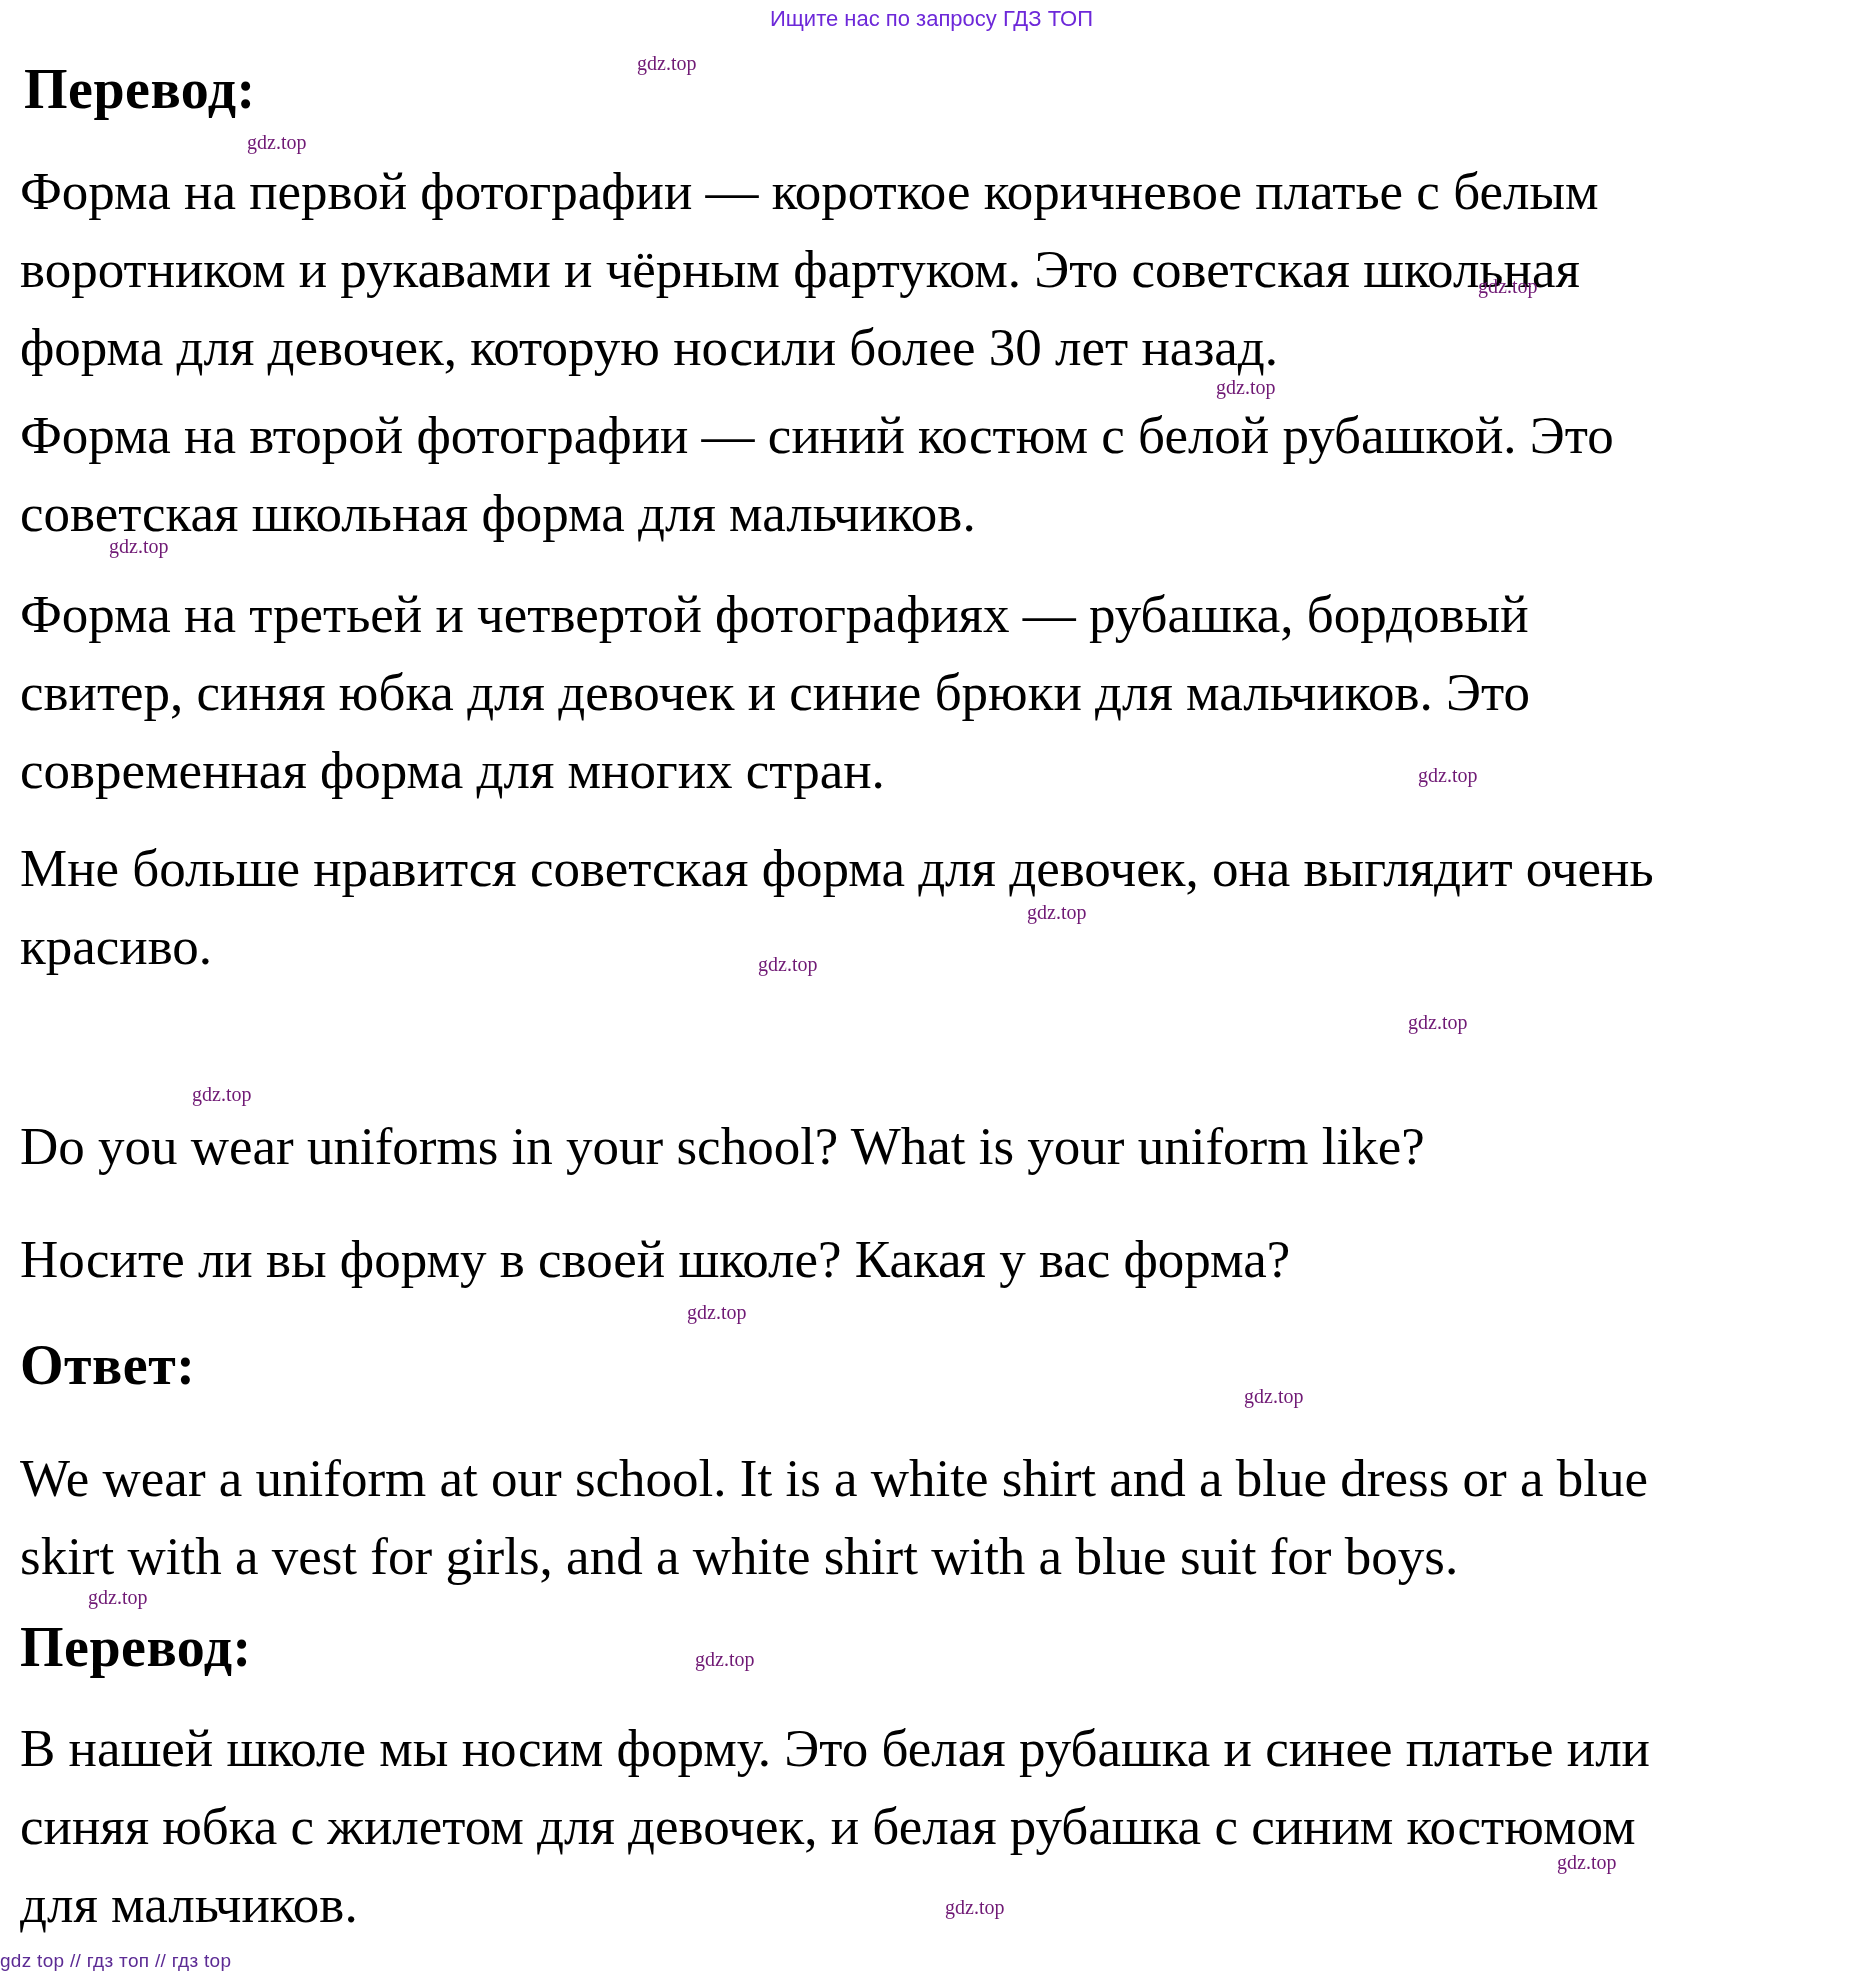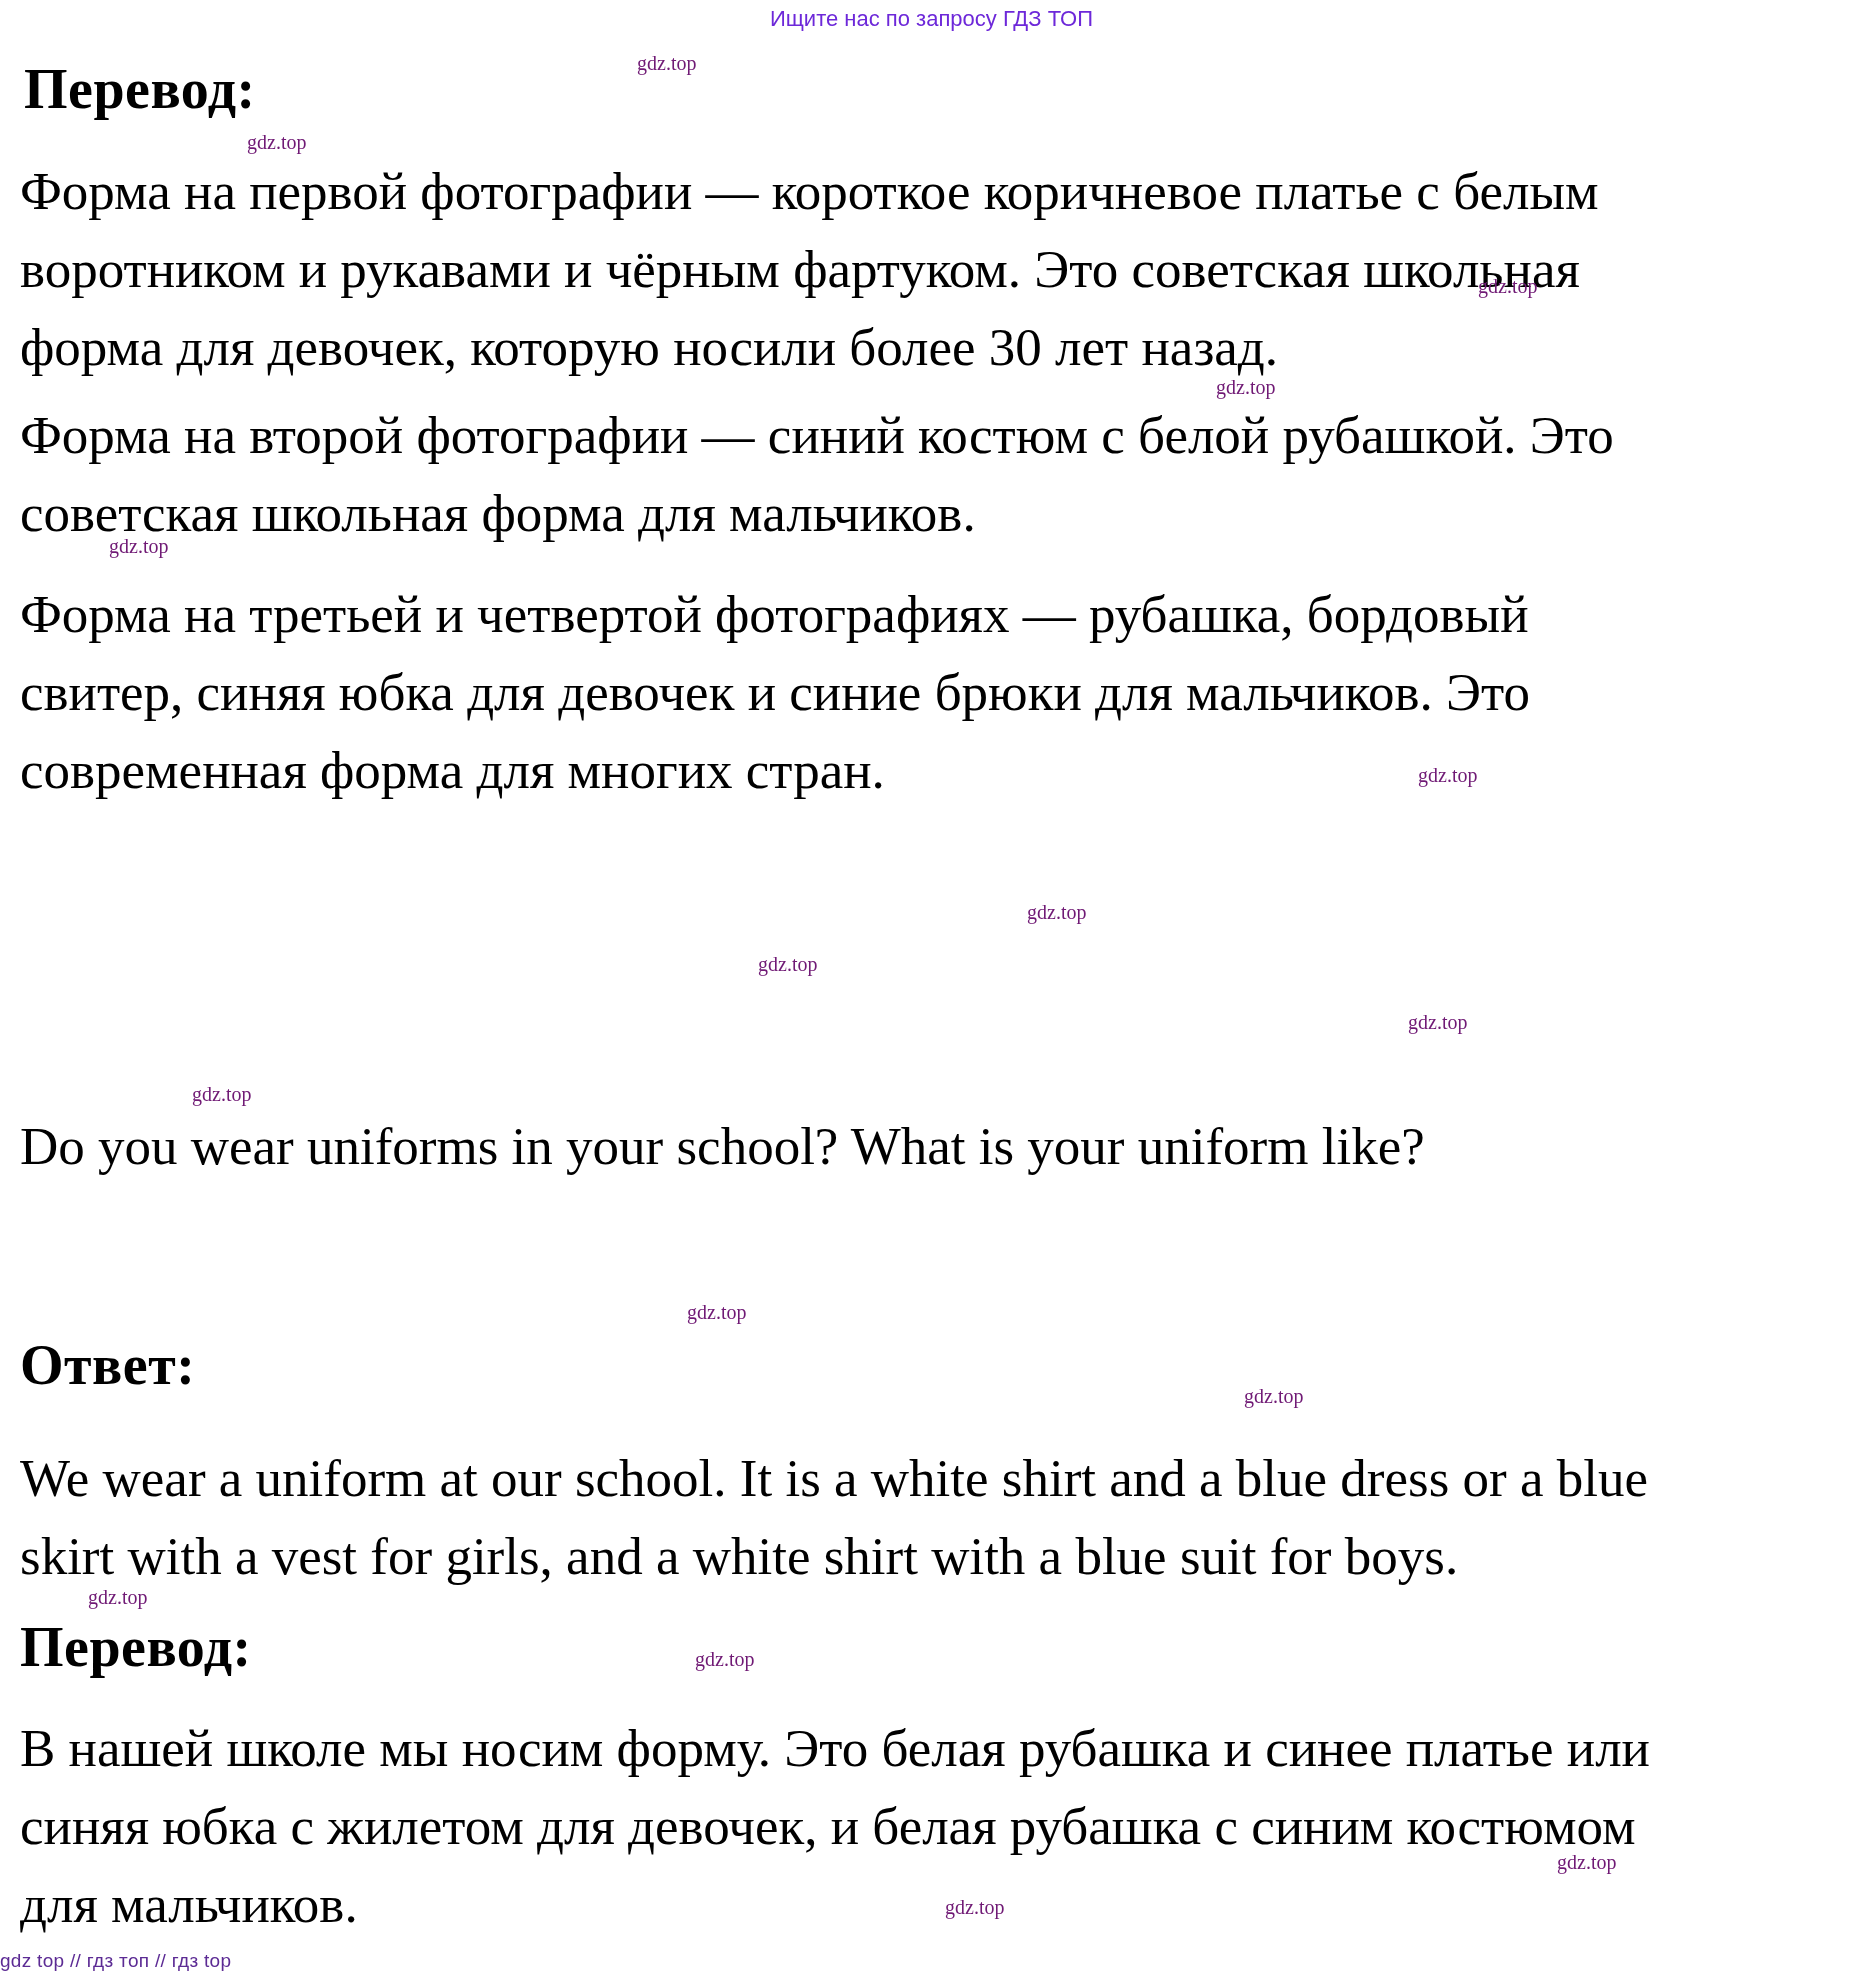--- a/index.html
+++ b/index.html
@@ -82,24 +82,27 @@
 воротником и рукавами и чёрным фартуком. Это советская школьная
 форма для девочек, которую носили более 30 лет назад.</div>
 
   <div class="doc-paragraph" style="top: 396px;">Форма на второй фотографии — синий костюм с белой рубашкой. Это
 советская школьная форма для мальчиков.</div>
 
   <div class="doc-paragraph" style="top: 575px;">Форма на третьей и четвертой фотографиях — рубашка, бордовый
 свитер, синяя юбка для девочек и синие брюки для мальчиков. Это
 современная форма для многих стран.</div>
 
+  <div class="doc-paragraph" style="top: 829px;">Мне больше нравится советская форма для девочек, она выглядит очень
+красиво.</div>
 
 
   <div class="doc-paragraph" style="top: 1107px;">Do you wear uniforms in your school? What is your uniform like?</div>
 
+  <div class="doc-paragraph" style="top: 1220px;">Носите ли вы форму в своей школе? Какая у вас форма?</div>
 
   <div class="doc-heading" style="top: 1332px; left: 20px;">Ответ:</div>
 
   <div class="doc-paragraph" style="top: 1439px;">We wear a uniform at our school. It is a white shirt and a blue dress or a blue
 skirt with a vest for girls, and a white shirt with a blue suit for boys.</div>
 
   <div class="doc-heading" style="top: 1614px; left: 20px;">Перевод:</div>
 
   <div class="doc-paragraph" style="top: 1709px;">В нашей школе мы носим форму. Это белая рубашка и синее платье или
 синяя юбка с жилетом для девочек, и белая рубашка с синим костюмом

